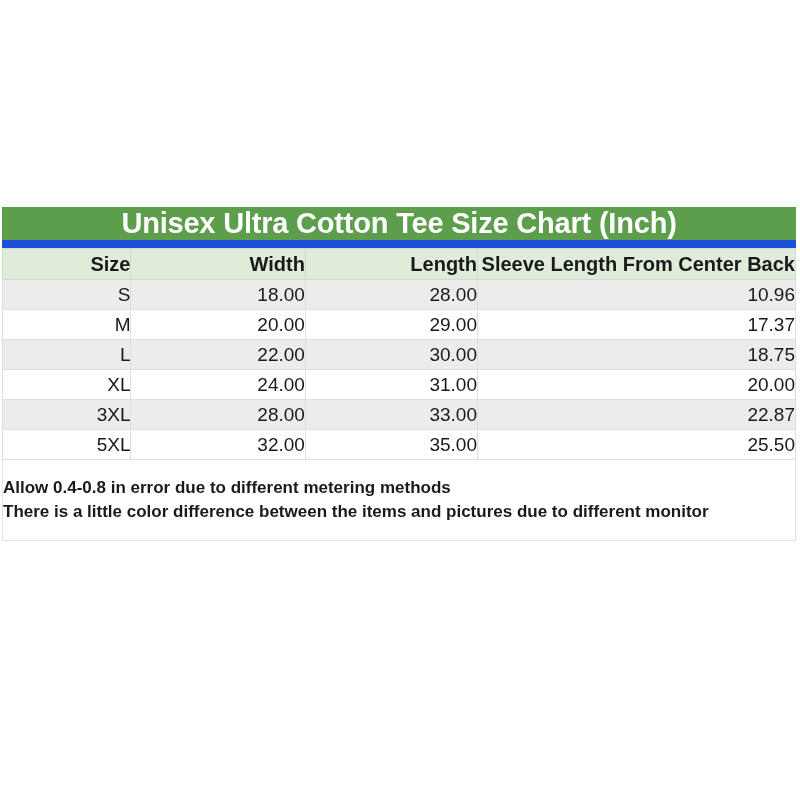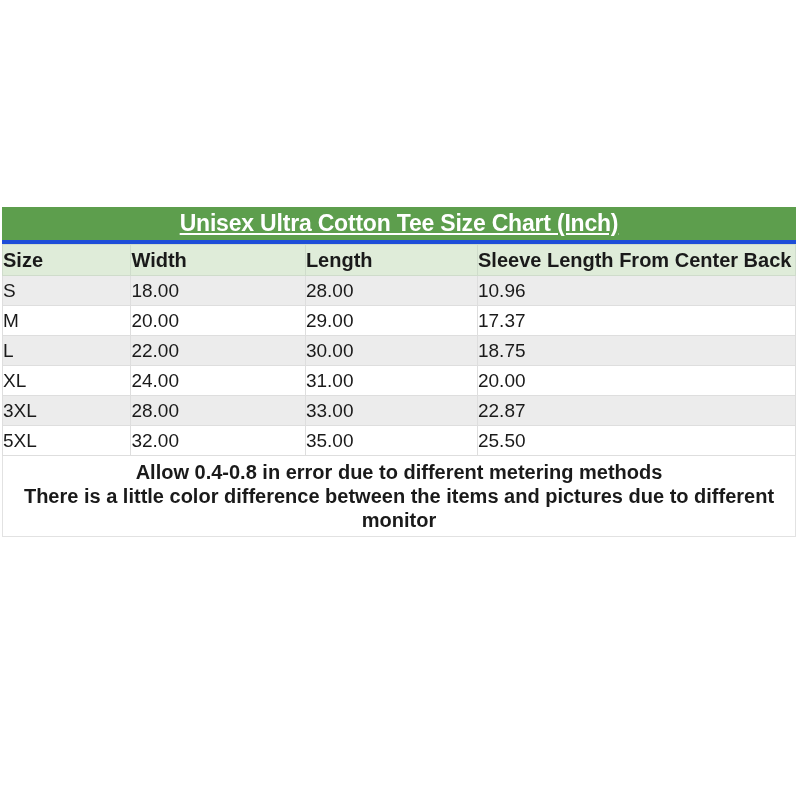--- a/index.html
+++ b/index.html
@@ -20,37 +20,36 @@
     box-sizing: border-box;
   }
   .title-bar {
     background: var(--title-bg, #5d9e4d);
     color: var(--title-text, #ffffff);
     height: 33px;
     display: flex;
     align-items: center;
     justify-content: center;
     font-weight: bold;
-    font-size: 23px;
+    font-size: 29px;
     letter-spacing: -0.2px;
-    border-bottom: 4px solid #1d4ed8;
-    text-decoration: underline;
+    border-bottom: 8px solid #1d4ed8;
   }
   table {
     width: 100%;
     border-collapse: collapse;
     table-layout: fixed;
   }
   col.c-size   { width: 16.2%; }
   col.c-width  { width: 22.0%; }
   col.c-length { width: 21.7%; }
   col.c-sleeve { width: 40.1%; }
   th, td {
     border: 1px solid #dedede;
-    text-align: left;
+    text-align: right;
     padding: 0;
     overflow: hidden;
     white-space: nowrap;
   }
   thead th {
     background: var(--header-bg, #dfecd9);
     height: 30px;
     font-size: 20px;
     font-weight: bold;
     border-color: #cfdccb;
@@ -67,23 +66,23 @@
   .notes {
     border: 1px solid #e2e2e2;
     border-top: none;
     height: 80px;
     display: flex;
     flex-direction: column;
     justify-content: center;
     align-items: center;
   }
   .note-line {
-    text-align: center;
+    text-align: left;
     font-weight: bold;
-    font-size: 20px;
+    font-size: 17px;
     line-height: 24px;
     width: 100%;
   }
 </style>
 </head>
 <body>
 
 <div class="chart-wrap">
   <div class="title-bar">Unisex Ultra Cotton Tee Size Chart (Inch)</div>
 

